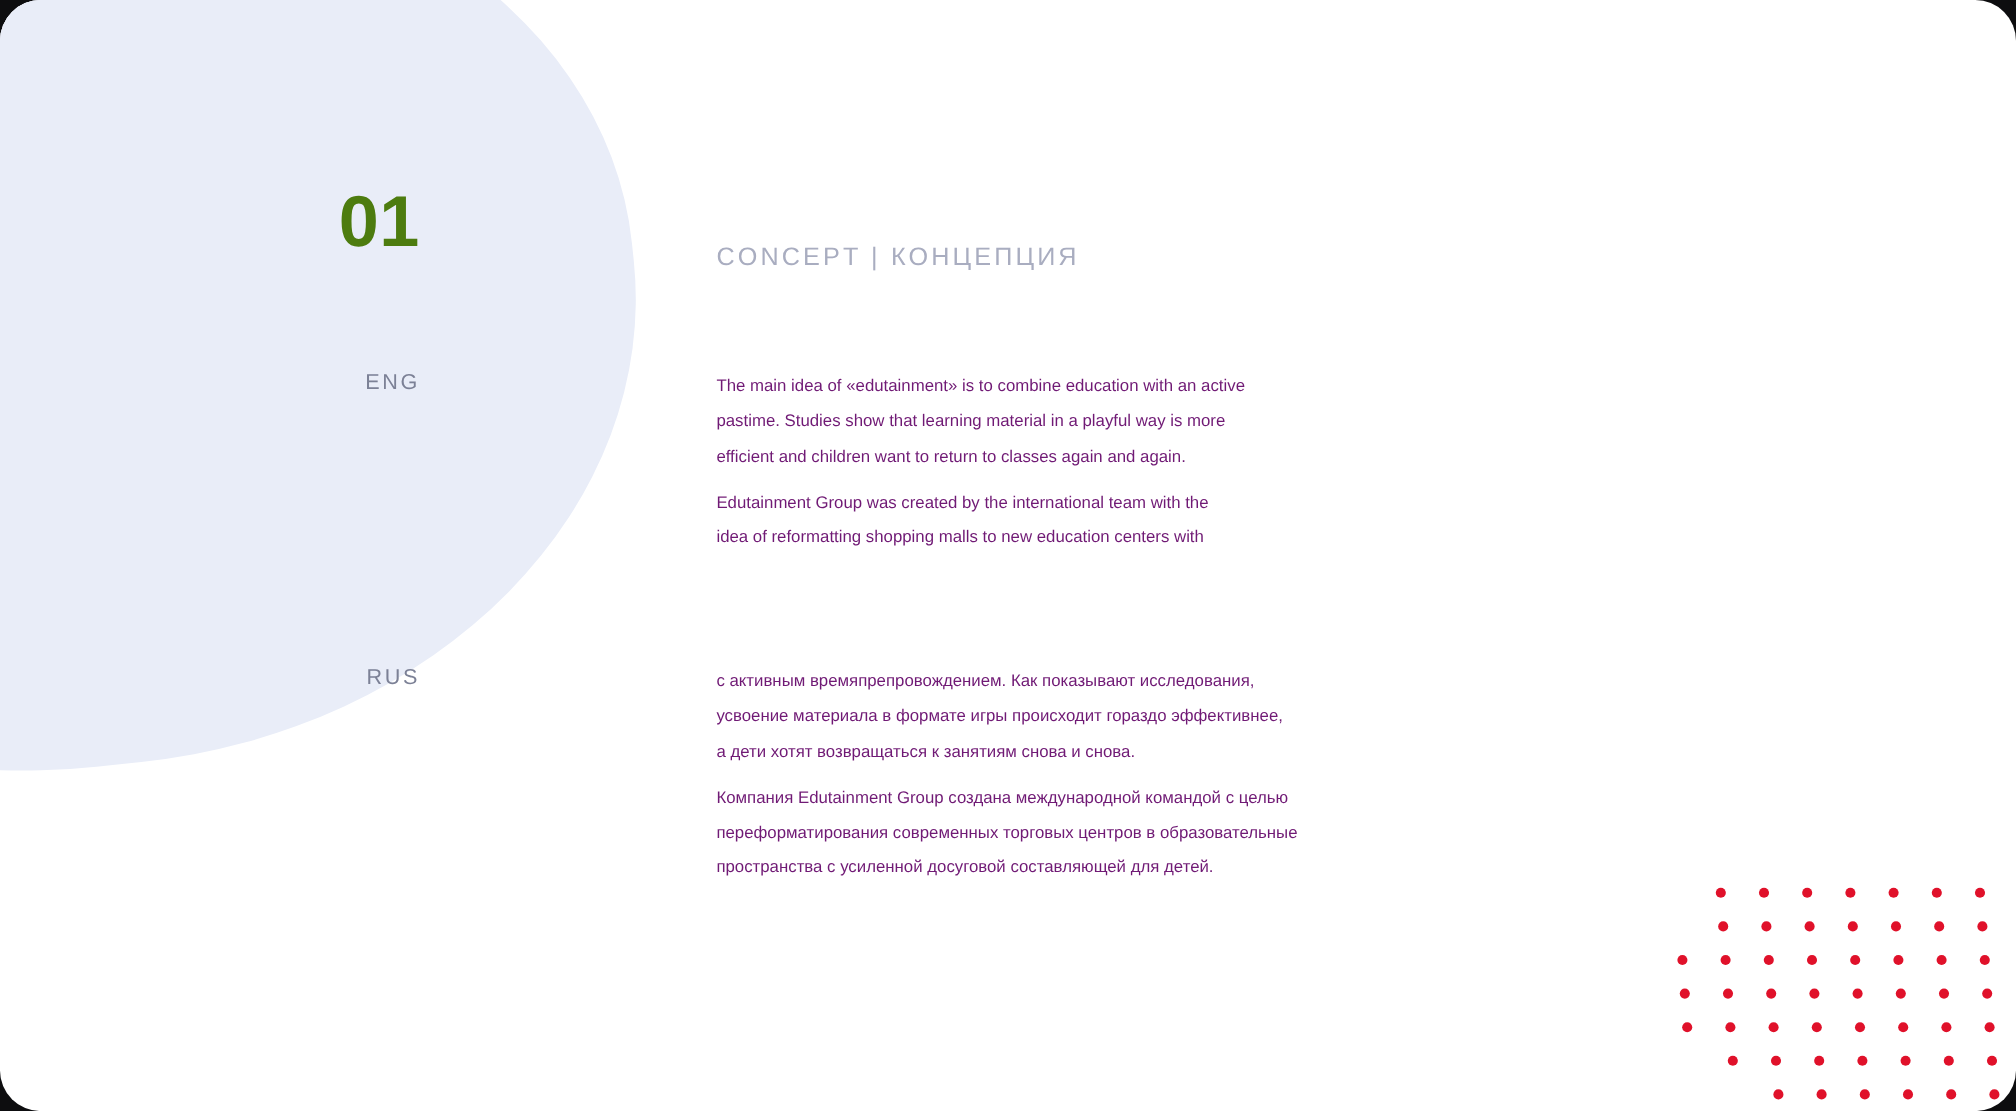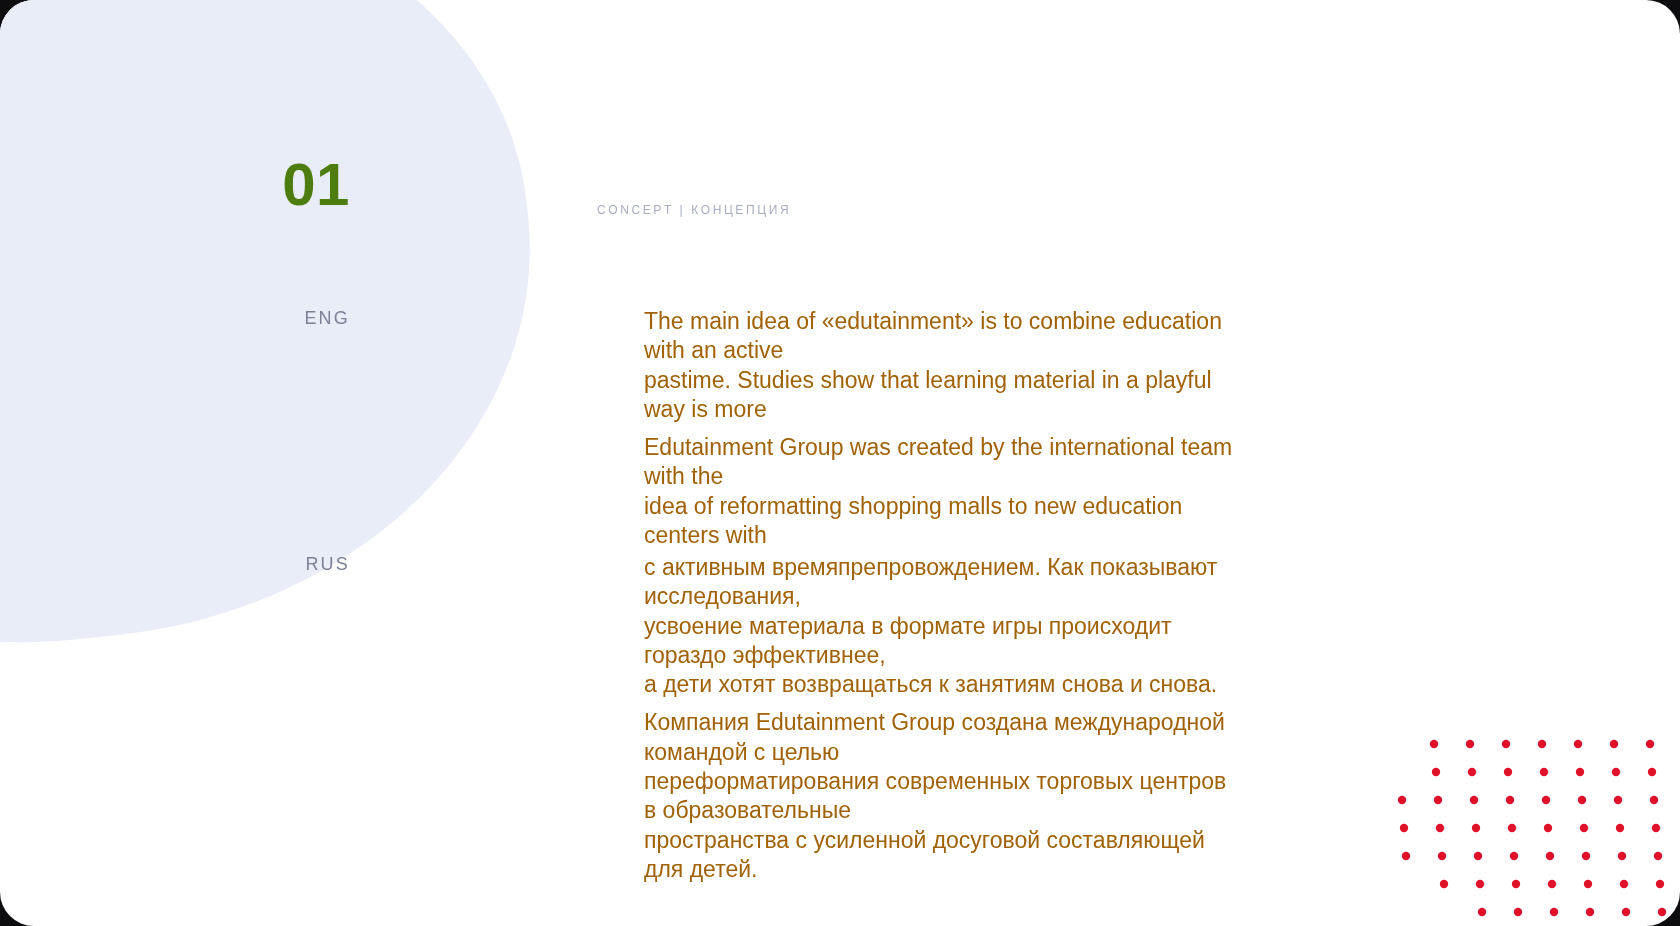--- a/index.html
+++ b/index.html
@@ -66,34 +66,33 @@
 
   
   .content {
     position:absolute;
     left:597px; top:0;
     width:680px;
   }
   .section-title {
     position:absolute;
     left:0; top:203px;
-    font-size:12px;
+    font-size:21px;
     letter-spacing:2.6px;
     color:#a9adc0;
     white-space:nowrap;
   }
   .para-block { position:absolute; left:0; width:640px; }
   .block-eng { top:307px; }
   .block-rus { top:553px; }
   .para {
-    font-size:23px;
+    font-size:14px;
     line-height:29.3px;
-    color:#a16207;
+    color:#701a75;
     margin-bottom:9px;
-    margin-left:47px;
   }
   .para:last-child { margin-bottom:0; }
   .para .ln { display:block; }
 
   
   .dots {
     position:absolute;
     right:0; bottom:0;
     width:360px; height:210px;
     pointer-events:none;
@@ -114,20 +113,21 @@
   </div>
 
   <div class="content">
 
     <div class="section-title">CONCEPT  |  КОНЦЕПЦИЯ</div>
 
     <div class="para-block block-eng">
       <p class="para">
         <span class="ln">The main idea of «edutainment» is to combine education with an active</span>
         <span class="ln">pastime. Studies show that learning material in a playful way is more</span>
+        <span class="ln">efficient and children want to return to classes again and again.</span>
       </p>
       <p class="para">
         <span class="ln">Edutainment Group was created by the international team with the</span>
         <span class="ln">idea of reformatting shopping malls to new education centers with</span>
       </p>
     </div>
 
     <div class="para-block block-rus">
       <p class="para">
         <span class="ln">с активным времяпрепровождением. Как показывают исследования,</span>

